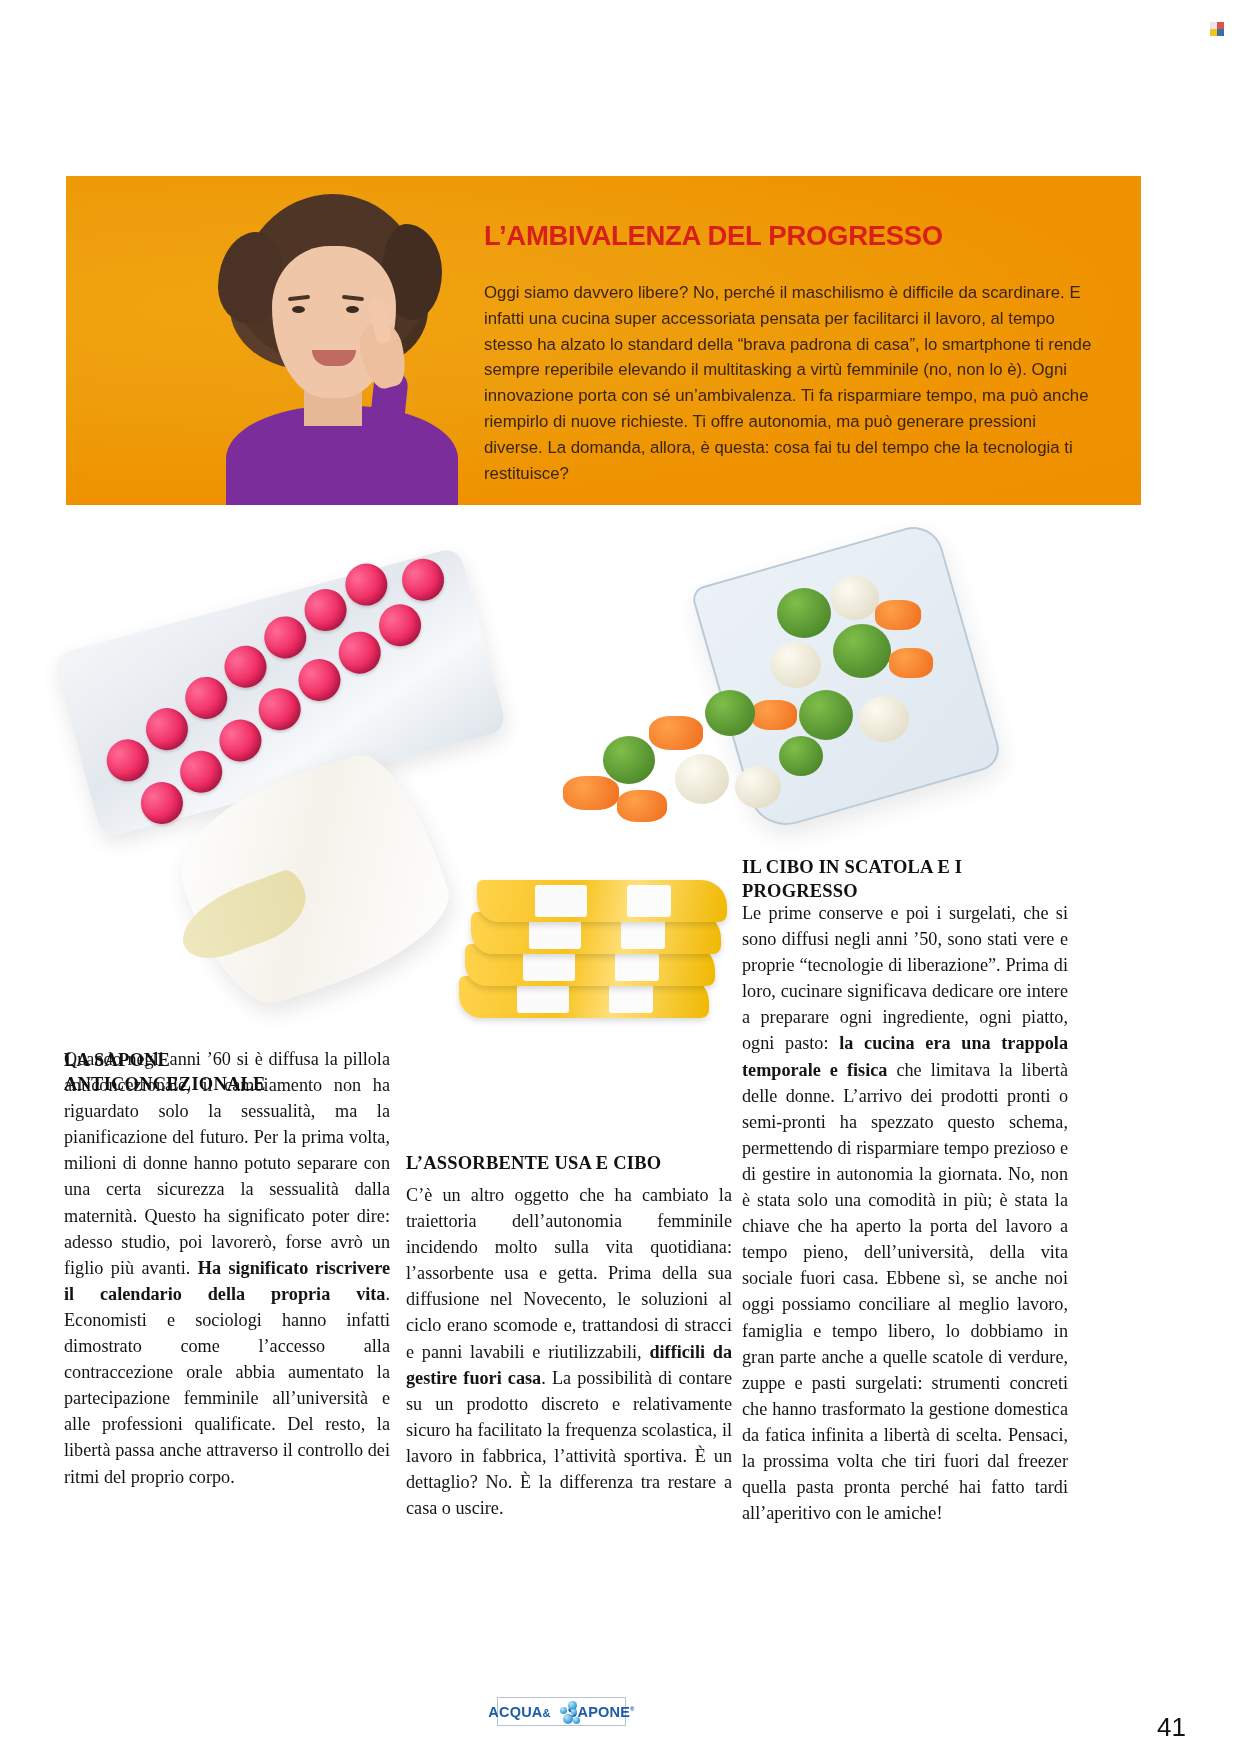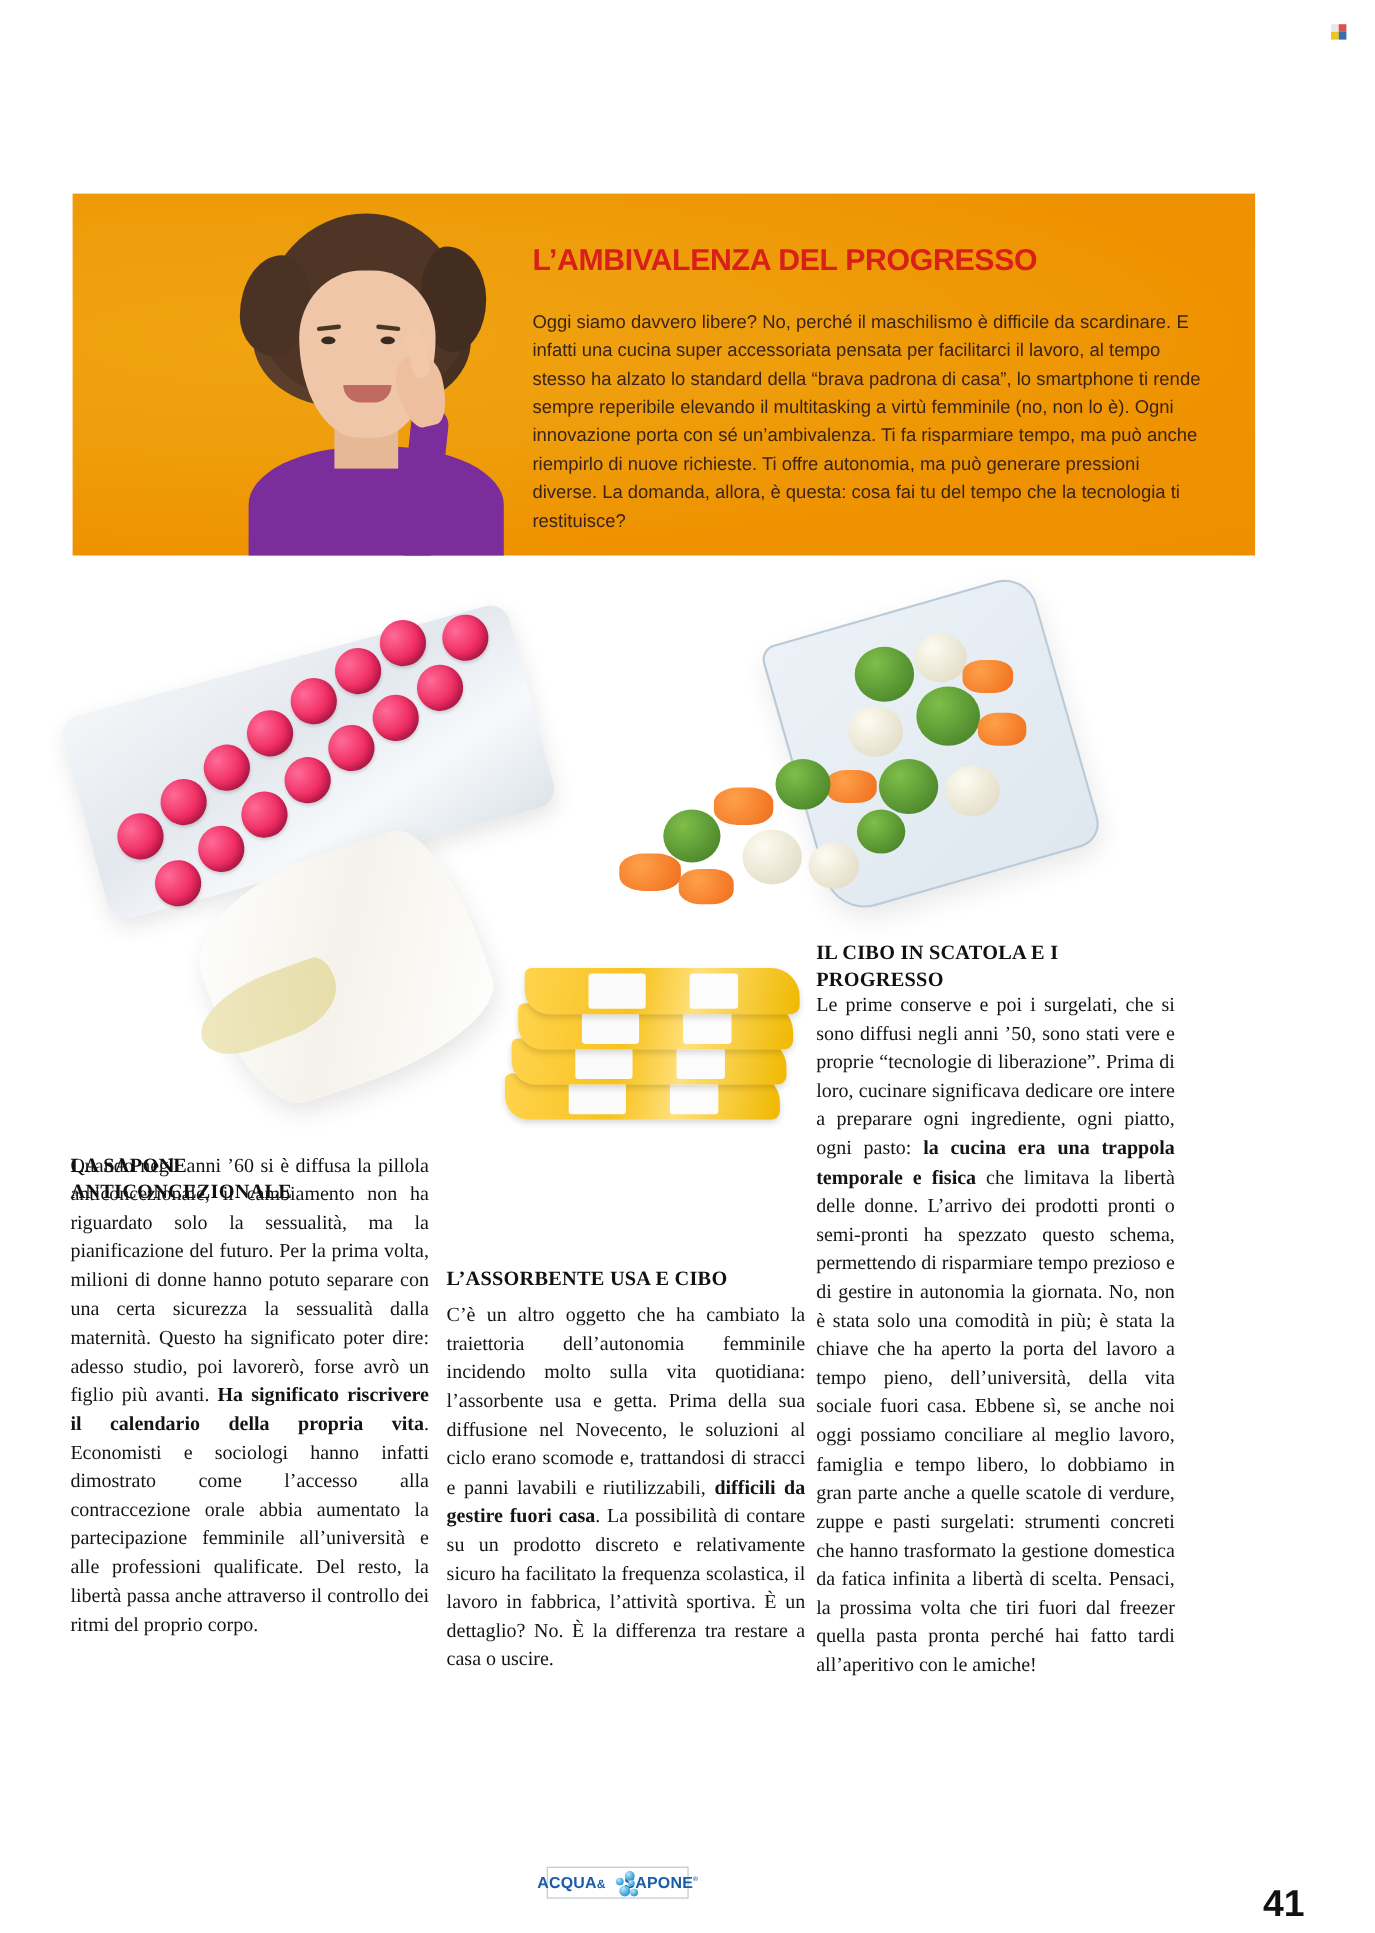--- a/index.html
+++ b/index.html
@@ -264,22 +264,22 @@
   }
   .logo-reg {
     font-family: "Liberation Sans", sans-serif;
     font-size: 6px; color:#1a5ca8; vertical-align: super;
   }
   .page-num {
     position: absolute;
     right: 64px;
     top: 1712px;
     font-family: "Liberation Sans", sans-serif;
-    font-weight: bold;
-    font-size: 34px;
+    font-weight: normal;
+    font-size: 26px;
     color: #111;
   }
 </style>
 </head>
 <body>
 
 <div class="page">
 
   <div class="reg-mark">
     <i></i>

